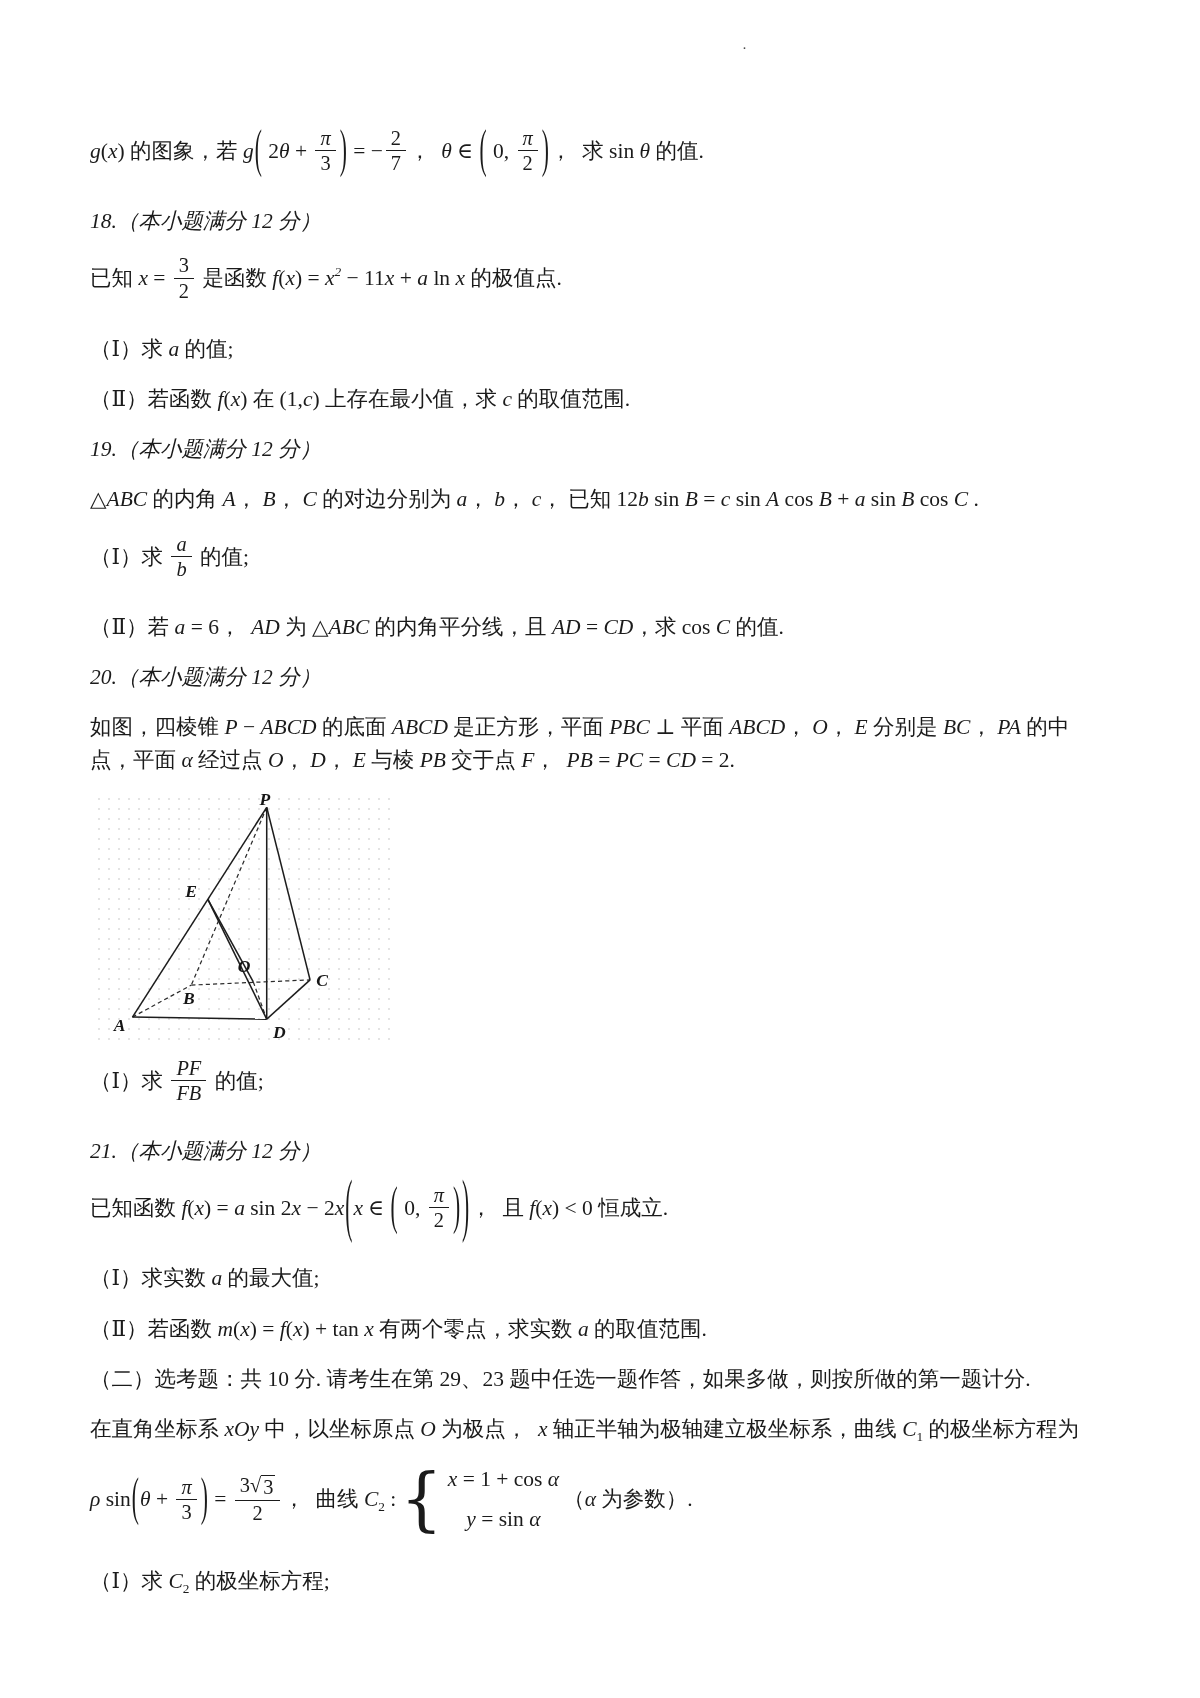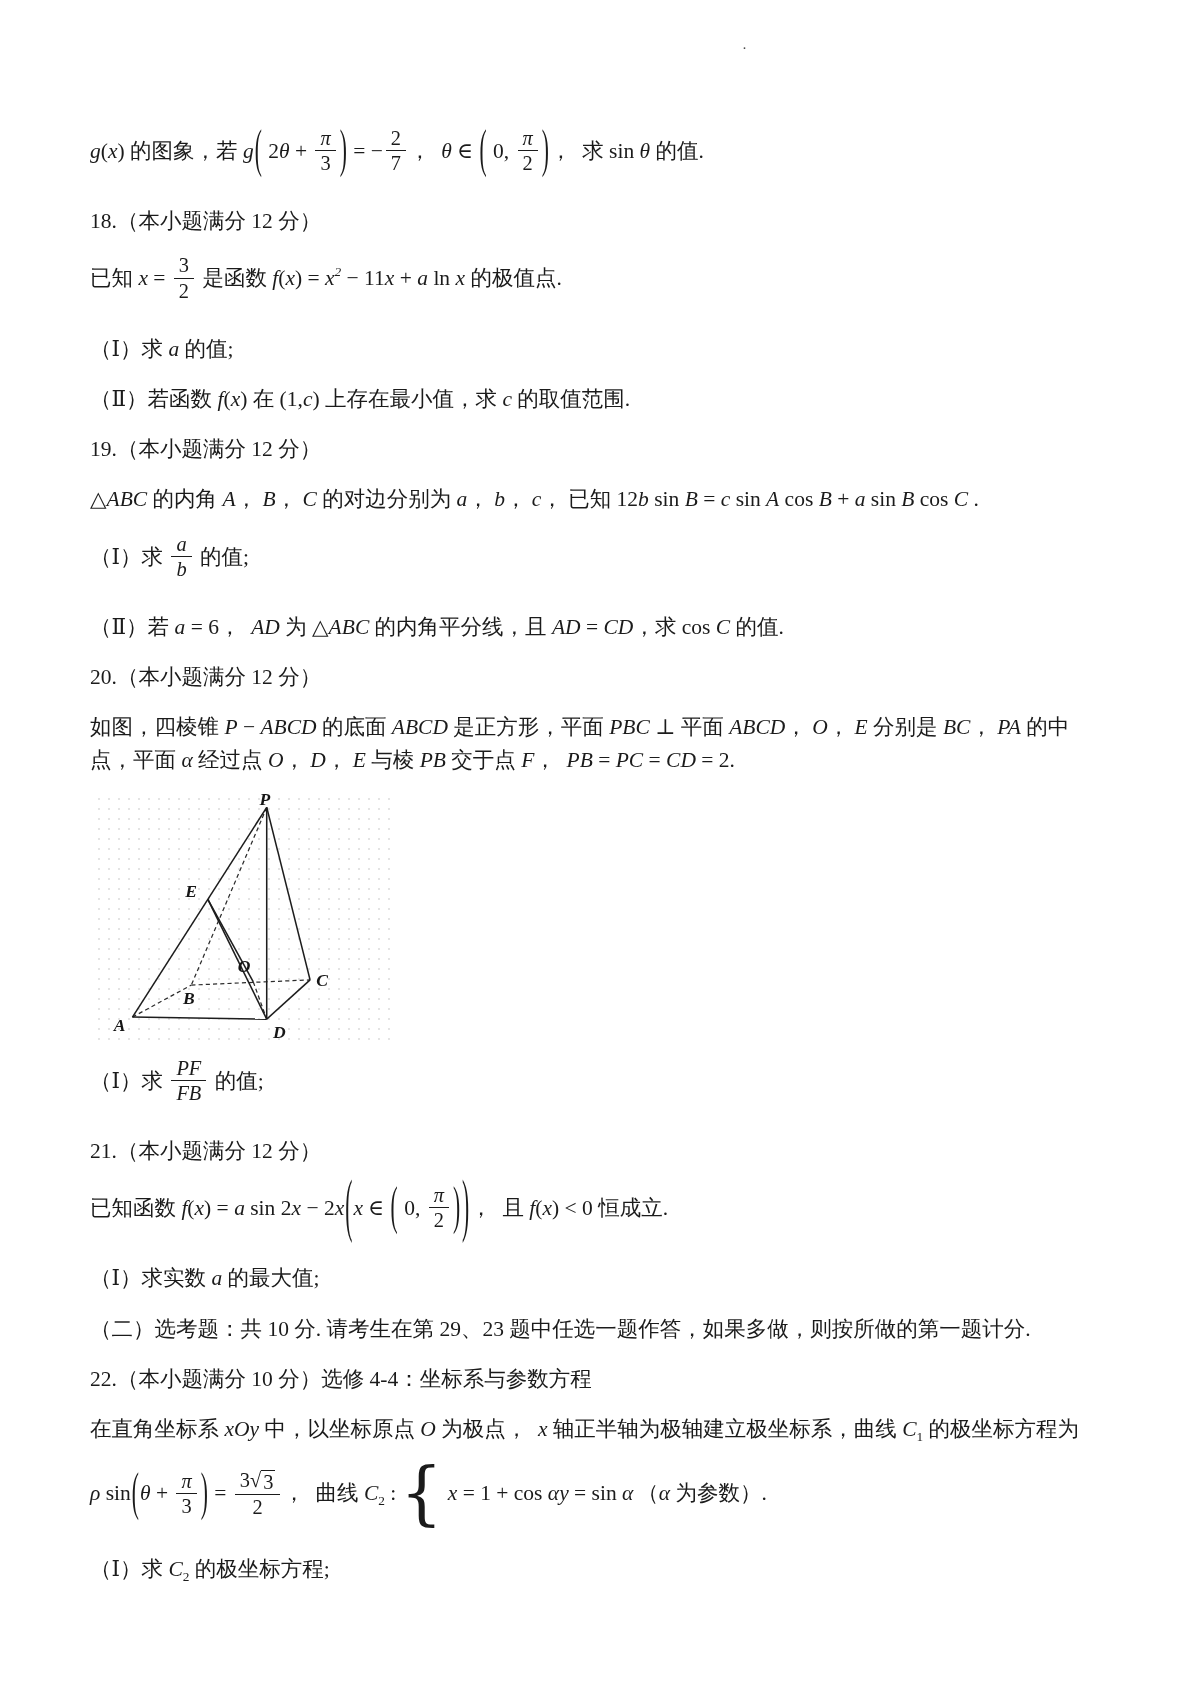--- a/index.html
+++ b/index.html
@@ -4,39 +4,39 @@
 <style>
   html,body{margin:0;padding:0;}
   body{
     width:1200px;height:1698px;background:#ffffff;
     font-family:"Liberation Serif","DejaVu Serif",serif;
     color:#1b1b1b;position:relative;overflow:hidden;
   }
   .page{width:1200px;height:1698px;position:relative;overflow:hidden;}
   .content{padding:118px 80px 0 90px;font-size:21.5px;line-height:1.5;}
   .block{margin:0 16px 18px 0;}
-  .heading{margin-bottom:18px;}
+  .heading{margin-bottom:18px;font-style:italic;}
   .formula{margin-top:10px;margin-bottom:28px;}
   .tx{white-space:pre-wrap;}
   .it{font-style:italic;}
   .sup{vertical-align:super;font-size:0.62em;font-style:italic;}
   .sb{vertical-align:sub;font-size:0.62em;}
   .frac{display:inline-flex;flex-direction:column;vertical-align:middle;
         text-align:center;margin:0 3px;line-height:1.18;position:relative;top:-2px;}
   .frac .num,.frac .den{display:block;padding:0 5px;font-size:0.95em;}
   .frac .den{border-top:1.4px solid #1b1b1b;}
   .bigp{display:inline-block;vertical-align:middle;line-height:1;
         transform-origin:50% 50%;padding:0 1px;font-weight:400;position:relative;top:-2px;}
   .sqrt{display:inline-flex;align-items:flex-start;}
   .sqrt .rad{line-height:1;}
   .sqrt .radbody{border-top:1.4px solid #1b1b1b;padding:0 2px;line-height:1.15;}
   .cases{display:inline-flex;align-items:center;vertical-align:middle;margin:0 4px;position:relative;top:-2px;}
   .cases .brace{font-size:3.1em;font-weight:300;line-height:0.9;transform:scaleY(1.05);
                 font-family:"DejaVu Serif",serif;}
-  .cases .cases-col{display:inline-flex;flex-direction:row;margin-left:5px;text-align:center;}
+  .cases .cases-col{display:inline-flex;flex-direction:column;gap:7px;margin-left:5px;text-align:center;}
   .cases .cases-row{white-space:nowrap;}
   .fig{margin:2px 0 12px 4px;width:300px;
        background-image:radial-gradient(#e3e3e3 0.7px,transparent 0.9px);
        background-size:10px 10px;}
   .fig svg{display:block;}
   .fig text{font-family:"Liberation Serif","DejaVu Serif",serif;font-style:italic;
             font-size:17px;fill:#161616;font-weight:bold;}
   .stray{position:absolute;left:742px;top:40px;font-size:15px;color:#4a4a4a;}
 </style>
 </head>
@@ -109,22 +109,22 @@
         <div class="block formula"><span class="tx">（Ⅰ）求 </span><span class="frac">
             <span class="num"><span class="it">PF</span></span>
             <span class="den"><span class="it">FB</span></span>
           </span><span class="tx"> 的值;</span></div>
         <div class="block heading"><span class="tx">21.（本小题满分 12 分）</span></div>
         <div class="block formula"><span class="tx">已知函数 </span><span class="it">f</span><span class="tx">(</span><span class="it">x</span><span class="tx">) = </span><span class="it">a</span><span class="tx"> sin 2</span><span class="it">x</span><span class="tx"> − 2</span><span class="it">x</span><span class="bigp" style="transform: scaleY(3.2);">(</span><span class="it">x</span><span class="tx"> ∈ </span><span class="bigp" style="transform: scaleY(2.5);">(</span><span class="tx"> 0, </span><span class="frac">
             <span class="num"><span class="it">π</span></span>
             <span class="den"><span class="tx">2</span></span>
           </span><span class="bigp" style="transform: scaleY(2.5);">)</span><span class="bigp" style="transform: scaleY(3.2);">)</span><span class="tx">，  且 </span><span class="it">f</span><span class="tx">(</span><span class="it">x</span><span class="tx">) &lt; 0 恒成立.</span></div>
         <div class="block item"><span class="tx">（Ⅰ）求实数 </span><span class="it">a</span><span class="tx"> 的最大值;</span></div>
+        <div class="block item"><span class="tx">（Ⅱ）若函数 </span><span class="it">m</span><span class="tx">(</span><span class="it">x</span><span class="tx">) = </span><span class="it">f</span><span class="tx">(</span><span class="it">x</span><span class="tx">) + tan </span><span class="it">x</span><span class="tx"> 有两个零点，求实数 </span><span class="it">a</span><span class="tx"> 的取值范围.</span></div>
         <div class="block para"><span class="tx">（二）选考题：共 10 分. 请考生在第 29、23 题中任选一题作答，如果多做，则按所做的第一题计分.</span></div>
-        <div class="block heading"><span class="tx">22.（本小题满分 10 分）选修 4-4：坐标系与参数方程</span></div>
         <div class="block para"><span class="tx">在直角坐标系 </span><span class="it">xOy</span><span class="tx"> 中，以坐标原点 </span><span class="it">O</span><span class="tx"> 为极点，  </span><span class="it">x</span><span class="tx"> 轴正半轴为极轴建立极坐标系，曲线 </span><span class="it">C</span><span class="sb">1</span><span class="tx"> 的极坐标方程为</span></div>
         <div class="block formula"><span class="it">ρ</span><span class="tx"> sin</span><span class="bigp" style="transform: scaleY(2.5);">(</span><span class="it">θ</span><span class="tx"> + </span><span class="frac">
             <span class="num"><span class="it">π</span></span>
             <span class="den"><span class="tx">3</span></span>
           </span><span class="bigp" style="transform: scaleY(2.5);">)</span><span class="tx"> = </span><span class="frac">
             <span class="num"><span class="tx">3</span><span class="sqrt">
                 <span class="rad">√</span>
                 <span class="radbody">3</span>
               </span></span>
             <span class="den"><span class="tx">2</span></span>

